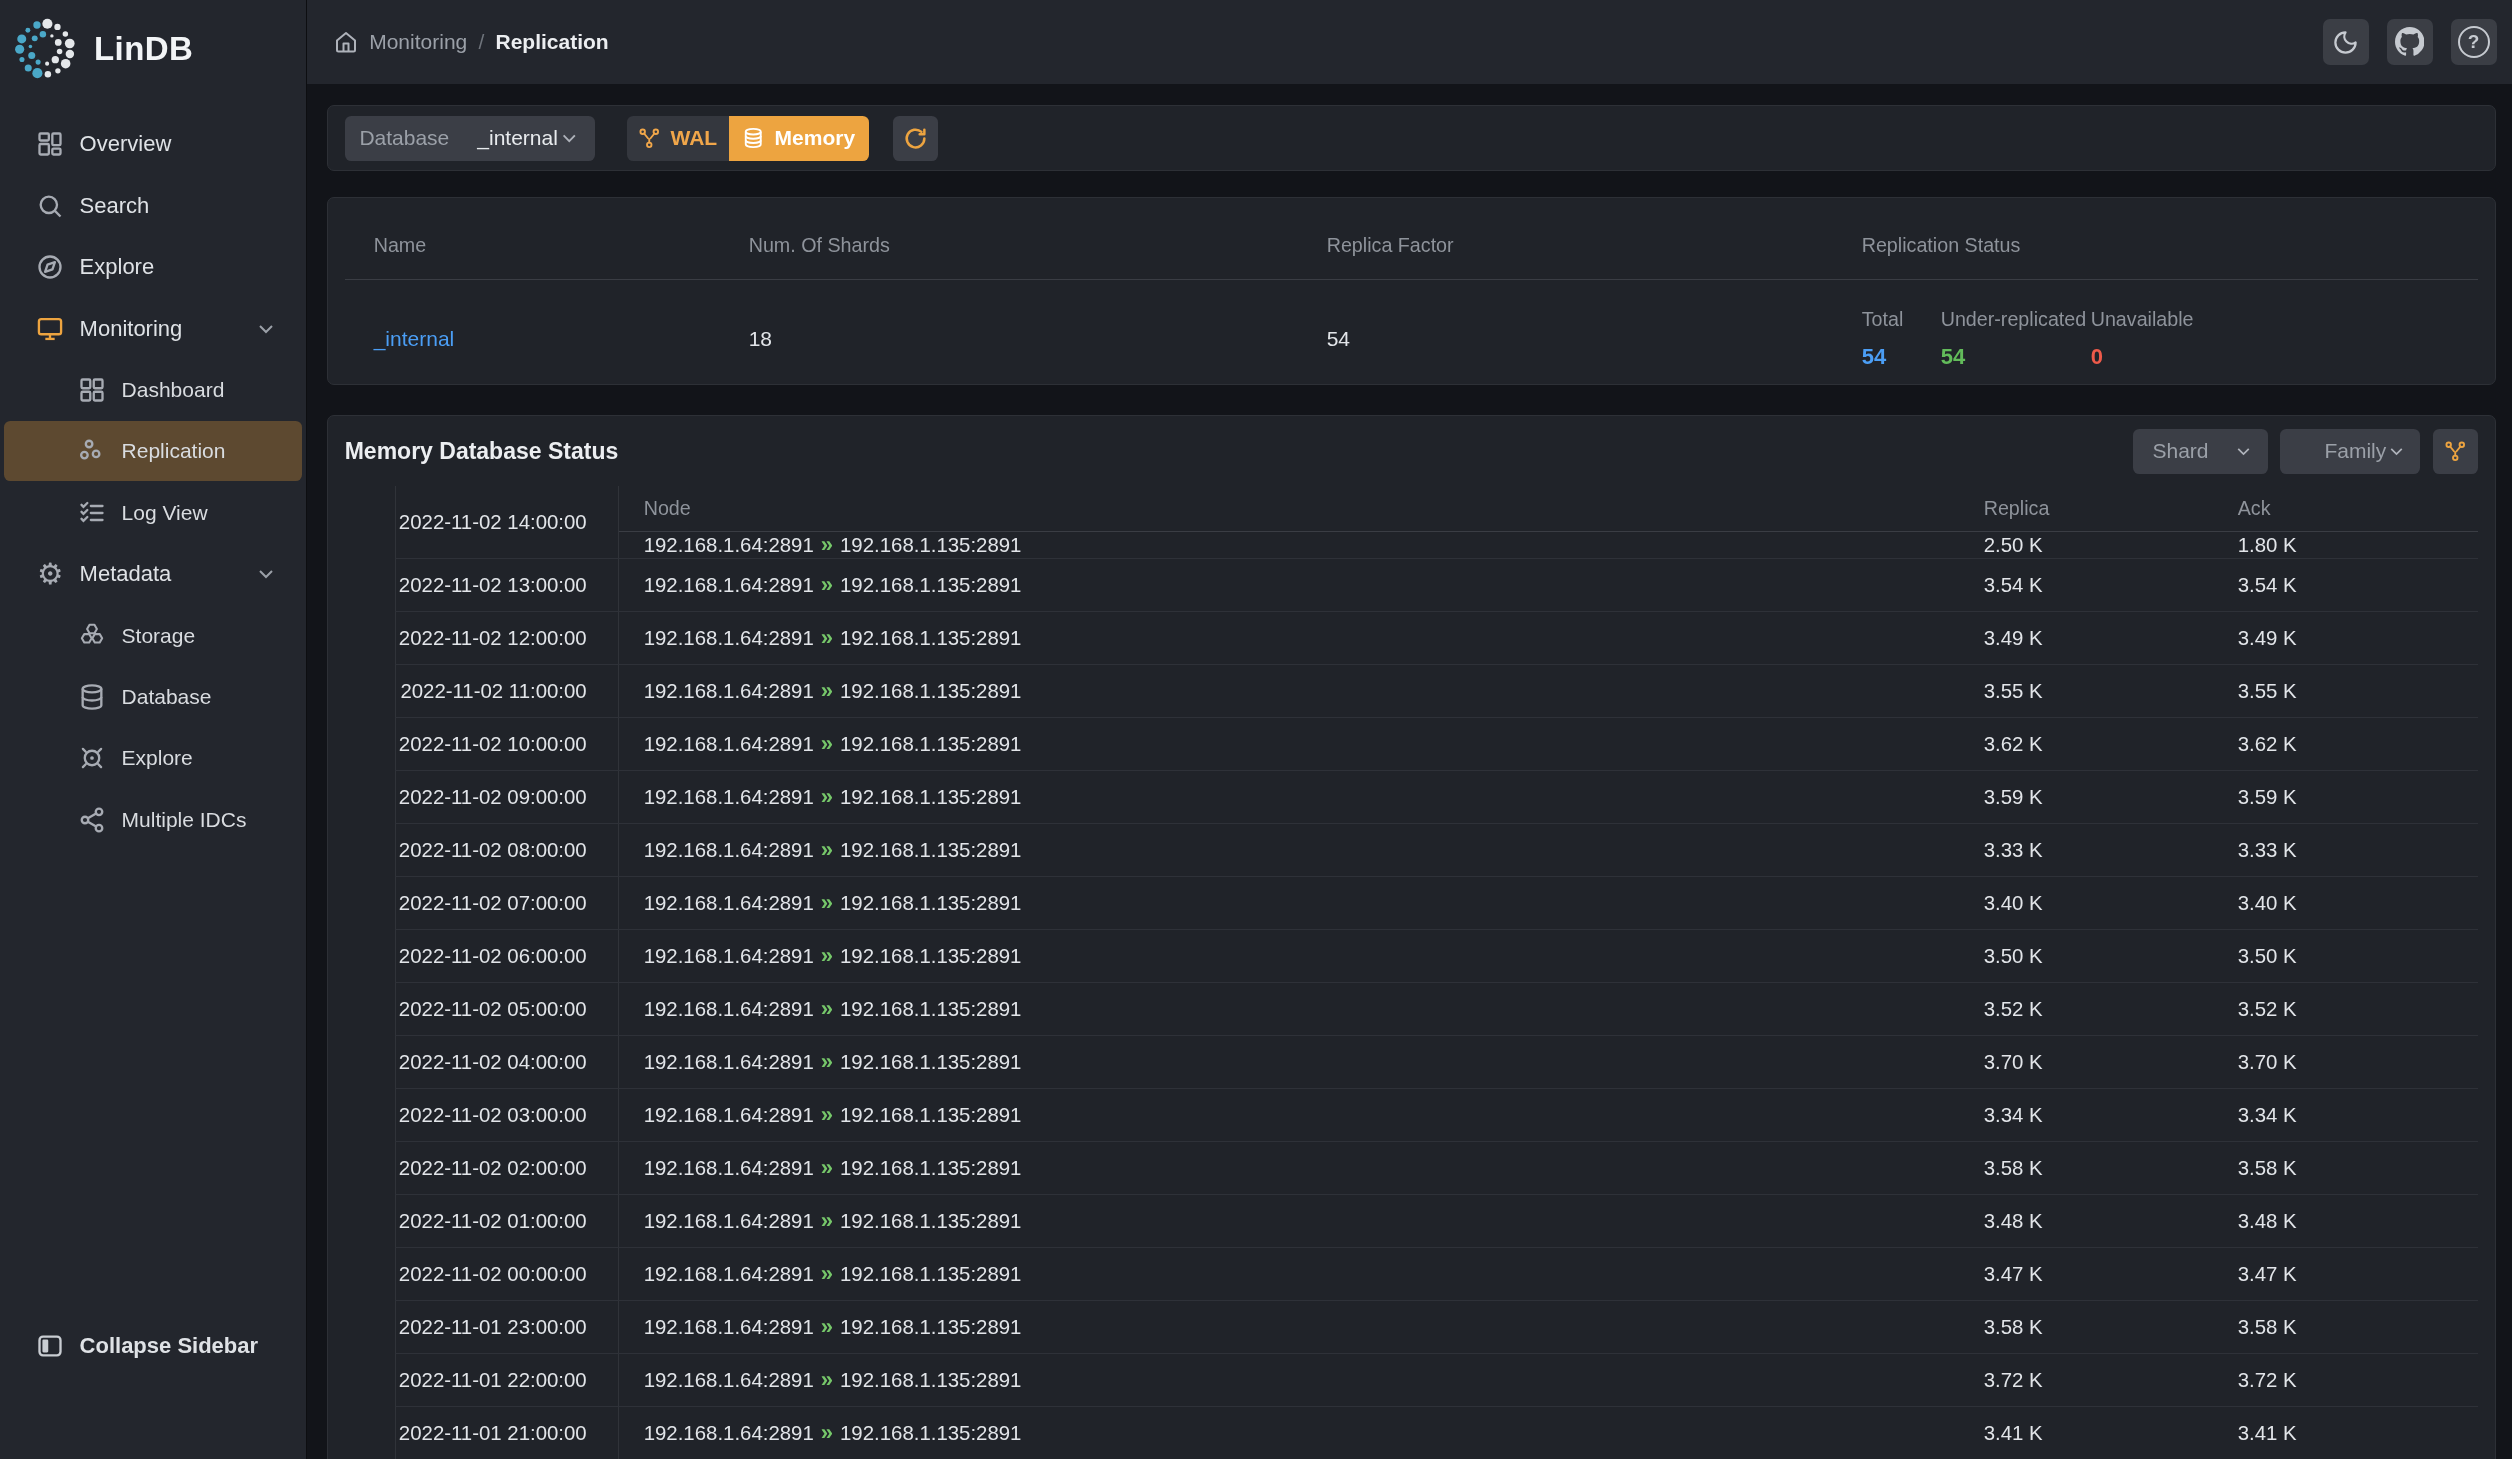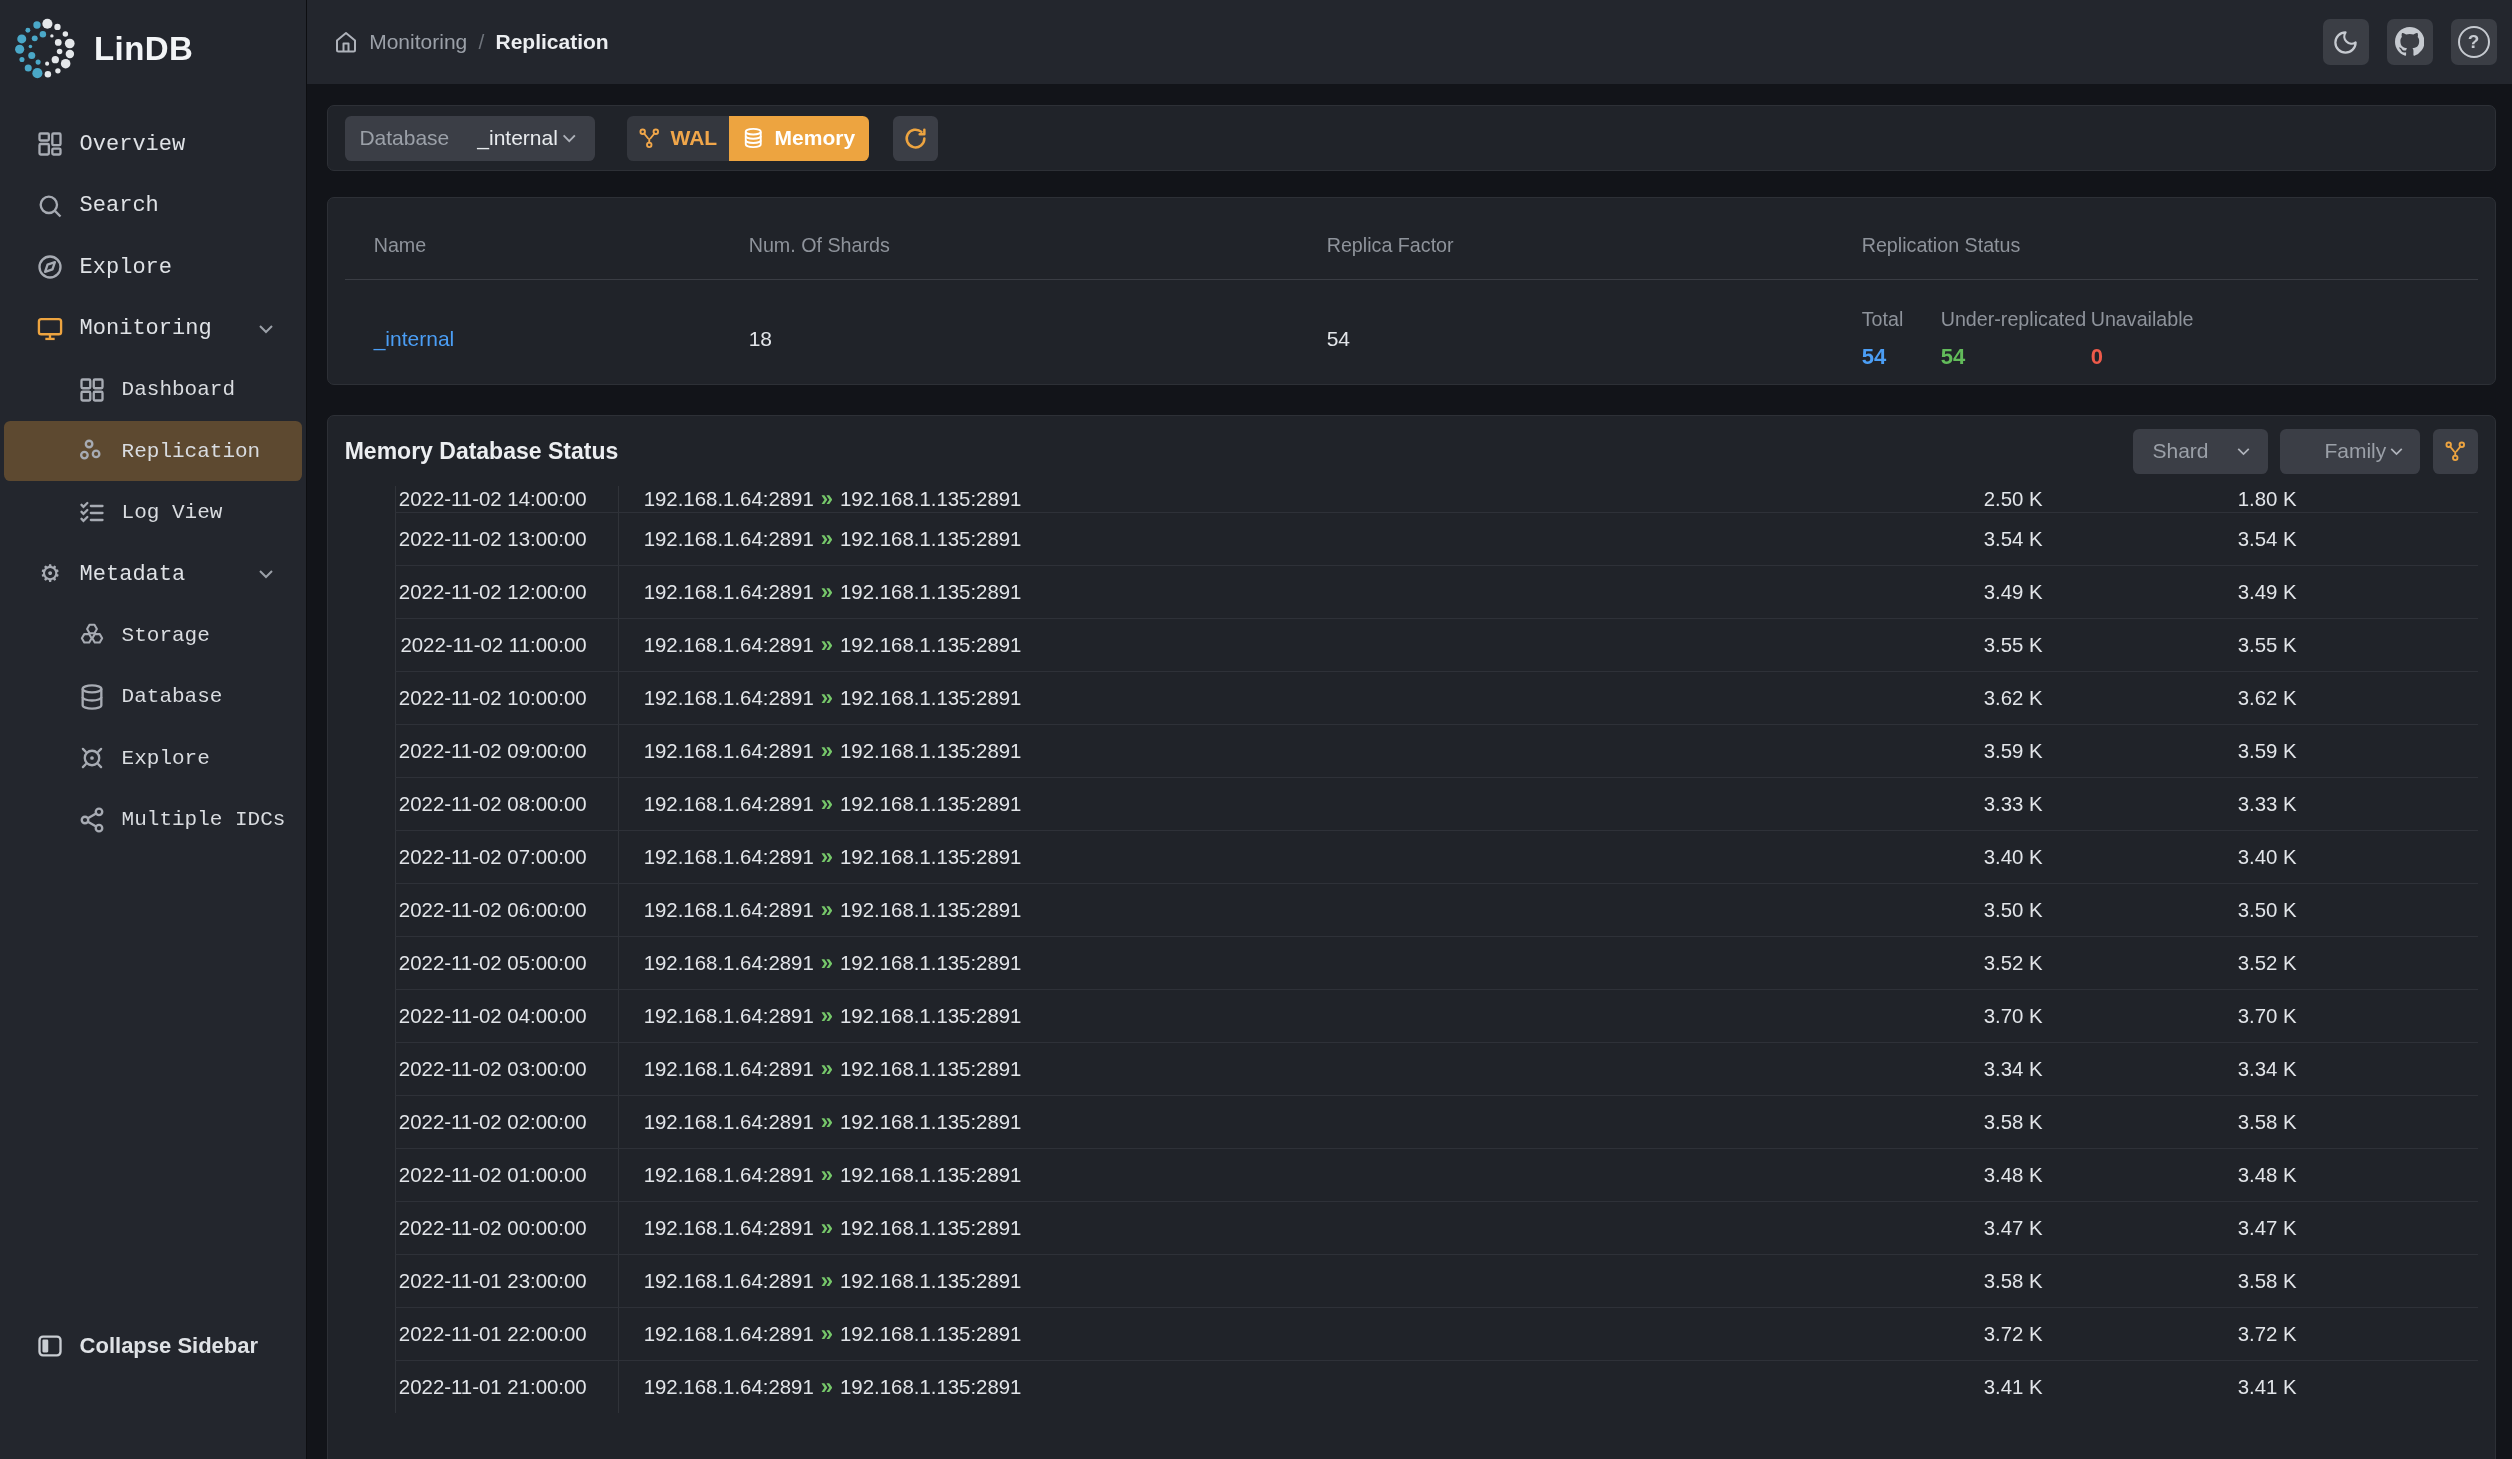--- a/index.html
+++ b/index.html
@@ -9,21 +9,21 @@
     font-family:"Liberation Sans",sans-serif;
     -webkit-font-smoothing:antialiased;
     color:#e2e5e9;
   }
   svg{display:block;}
   
   .sidebar{position:absolute;left:0;top:0;width:307px;height:1459px;background:#23262d;border-right:0.7px solid #0d0e11;box-sizing:border-box;}
   .logo-row{display:flex;align-items:center;gap:18px;padding:15.4px 0 0 14px;height:67px;cursor:pointer;}
   .logo-title{font-size:33px;font-weight:700;color:#f2f4f6;letter-spacing:0.4px;}
   .nav{padding:32px 4.2px 0 4.2px;}
-  .nav-item{display:flex;align-items:center;height:60px;margin-bottom:1.4px;border-radius:6.3px;padding-left:32px;cursor:pointer;color:#dfe2e6;font-size:22px;font-family:Liberation Mono, monospace;}
+  .nav-item{display:flex;align-items:center;height:60px;margin-bottom:1.4px;border-radius:6.3px;padding-left:32px;cursor:pointer;color:#dfe2e6;font-size:22px;}
   .nav-item .ni-icon{width:28px;height:28px;margin-right:15.4px;color:#a7abb3;flex:0 0 auto;}
   .nav-item.selected{background:#5d4930;}
   .nav-item.sub{padding-left:74px;font-size:21px;color:#d9dce0;}
   .nav-item .chev{margin-left:auto;margin-right:24px;color:#9ba0a8;}
   .ni-label{white-space:nowrap;}
   .icon-orange{color:#eda440 !important;}
   .collapse-row{position:absolute;left:4.2px;right:4.2px;bottom:83px;display:flex;align-items:center;height:60px;padding-left:32px;border-radius:6.3px;cursor:pointer;font-size:22px;font-weight:700;color:#dfe2e6;}
   .collapse-row .ni-icon{width:28px;height:28px;margin-right:15.4px;color:#c9cdd2;}
   .gear-glyph{font-size:29.5px;line-height:28px;width:28px;text-align:center;}
   
@@ -419,20 +419,25 @@
               <path d="M6.5 6.9 10.6 12M17.5 6.9 13.4 12M12 13v3.6"></path>
             </svg>
           </span>
         </div>
       </div>
     </div>
     <div class="mtable">
         <div class="mgroup">
           <div class="mtime">2022-11-02 14:00:00</div>
           <div class="mright">
+            <div class="mhead mhead-border">
+              <div class="c-node">Node</div>
+              <div class="c-replica">Replica</div>
+              <div class="c-ack">Ack</div>
+            </div>
             <div class="mline">
               <div class="c-node"><span>192.168.1.64:2891</span><span class="chev-green">»</span><span>192.168.1.135:2891</span></div>
               <div class="c-replica">2.50 K</div>
               <div class="c-ack">1.80 K</div>
             </div>
           </div>
         </div>
         <div class="mgroup">
           <div class="mtime">2022-11-02 13:00:00</div>
           <div class="mline">

